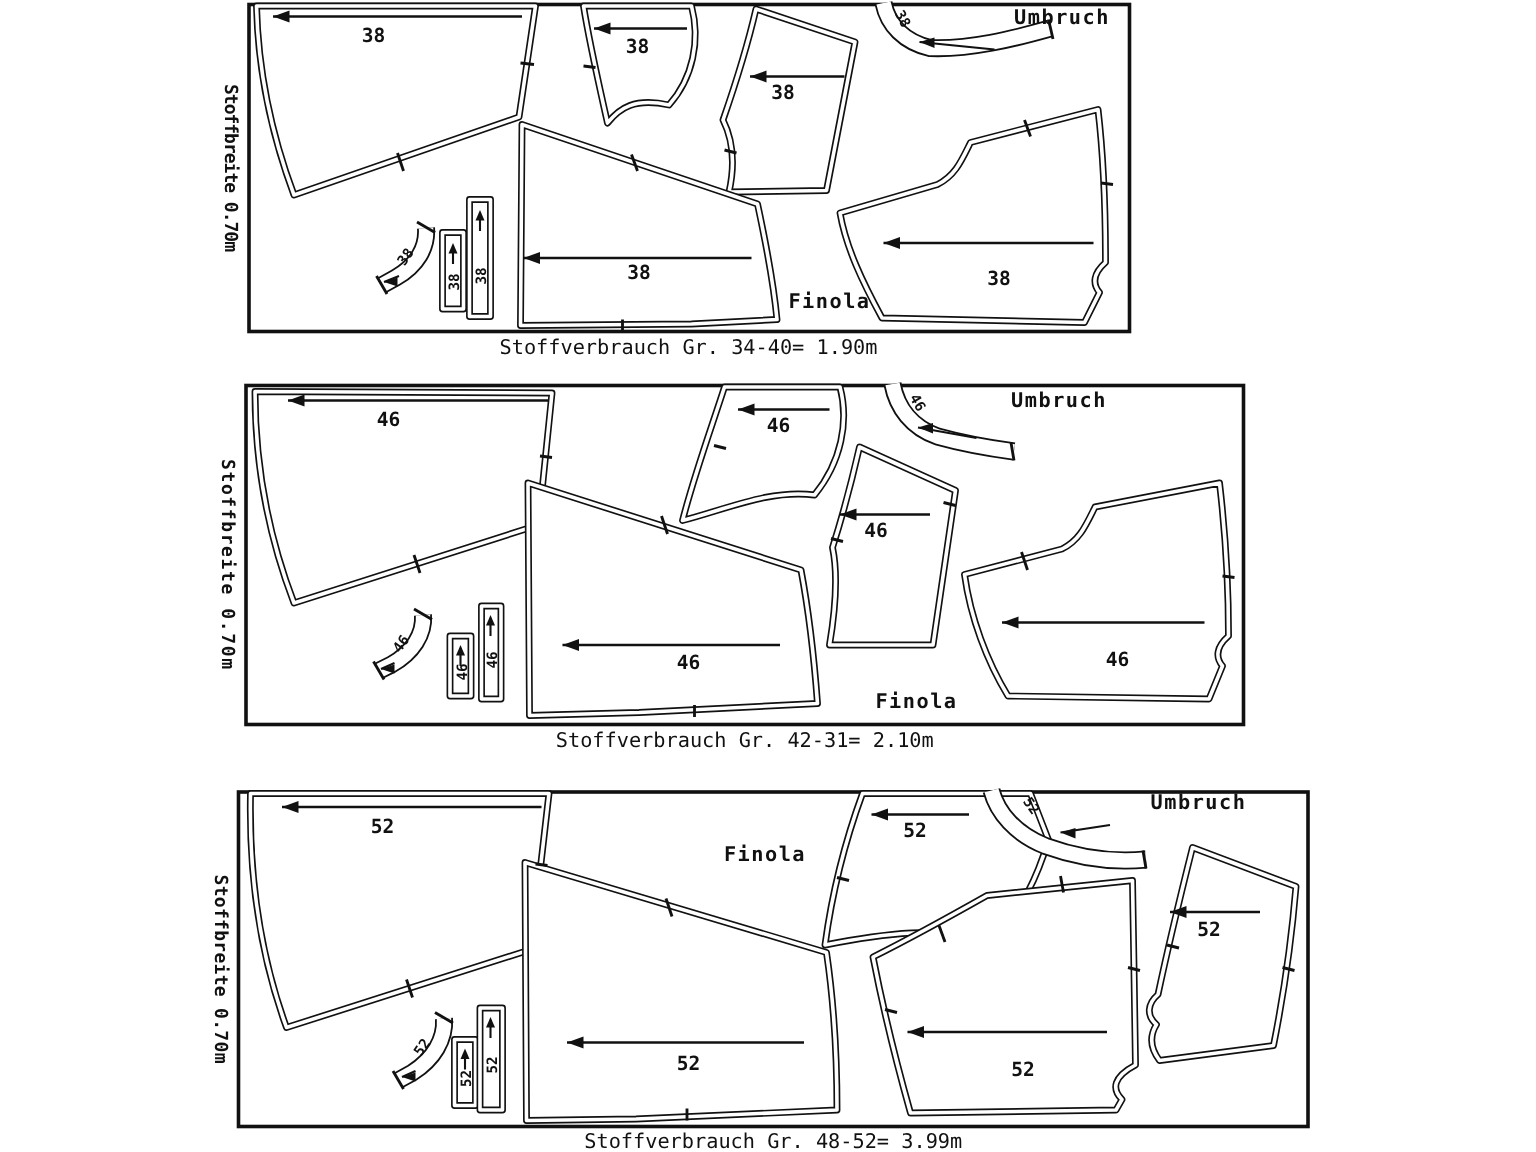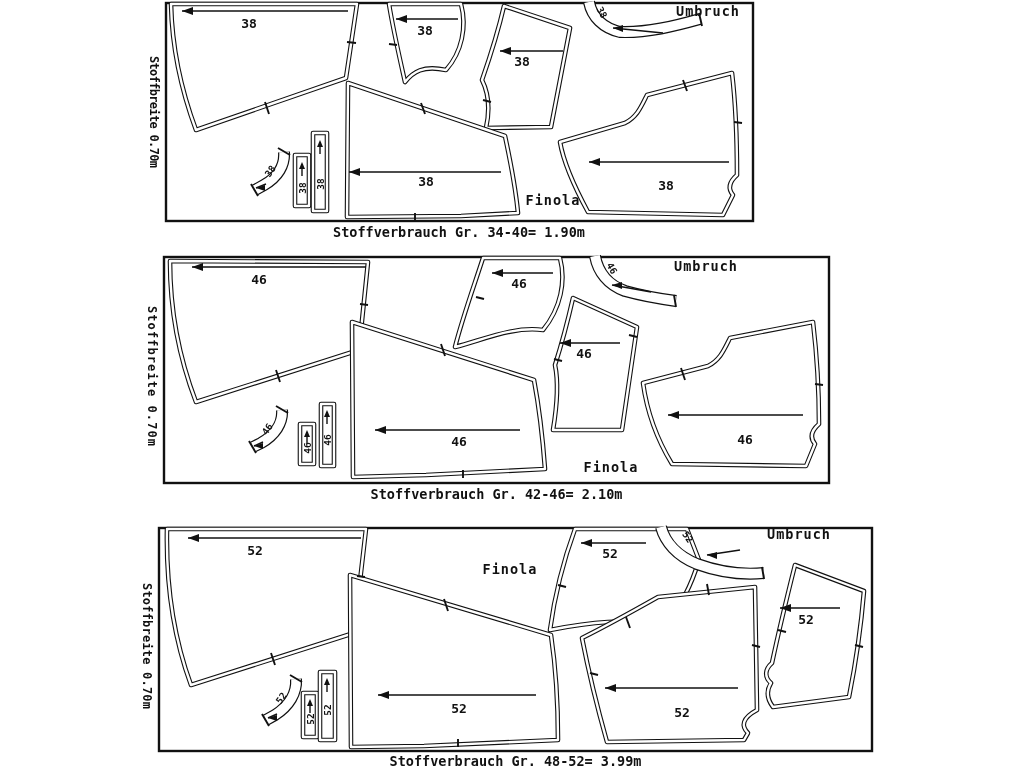--- a/index.html
+++ b/index.html
@@ -13,21 +13,21 @@
   .band-inner { fill:none; stroke:#ffffff; stroke-width:9.6; stroke-linecap:butt; }
   .arrow { stroke:#111111; stroke-width:1.7; }
   .thin-arrow { stroke:#111111; stroke-width:1.4; }
   .tick { stroke:#111111; stroke-width:1.9; }
   .ahead { fill:#111111; }
   .lbl { font-family:"DejaVu Sans Mono", monospace; font-weight:bold; fill:#111111; }
   .num { font-size:13px; }
   .small-num { font-size:9.5px; }
   .name { font-size:13.5px; letter-spacing:1px; }
   .vlabel { font-size:12px; }
-  .cap { position:absolute; font-weight:bold; font-size:13.5px; color:#111111;
+  .cap { position:absolute; font-weight:normal; font-size:13.5px; color:#111111;
          text-align:center; white-space:nowrap; }
 </style>
 </head>
 <body>
 
 <svg style="left:143px; top:2px;" width="612" height="222" viewBox="-22 0 612 222">
   <rect class="panel-border" x="1" y="1" width="587" height="218"></rect>
 
   <text class="lbl vlabel" transform="translate(-15,54) rotate(90)" textLength="112">Stoffbreite 0.70m</text>
 
@@ -192,21 +192,21 @@
   </g>
   <g>
     <line class="thin-arrow" x1="164" y1="168" x2="164" y2="156"></line>
       <path class="ahead" d="M 164,154 l -3,7 h 6 z"></path>
     <text class="lbl small-num" text-anchor="middle" transform="translate(168,184) rotate(-90)">46</text>
   </g>
 
   <text class="lbl name" text-anchor="middle" x="448" y="216">Finola</text>
   <text class="lbl name" text-anchor="middle" x="543" y="15">Umbruch</text>
 </svg>
-<div class="cap" style="left:163px; top:486px; width:667px;">Stoffverbrauch Gr. 42-46= 2.10m</div>
+<div class="cap" style="left:163px; top:486px; width:667px;">Stoffverbrauch Gr. 42-31= 2.10m</div>
 
 <svg style="left:136px; top:527px;" width="737" height="225" viewBox="-22 0 737 225">
   <rect class="panel-border" x="1" y="1" width="713" height="223"></rect>
 
   <text class="lbl vlabel" transform="translate(-15,56) rotate(90)" textLength="126">Stoffbreite 0.70m</text>
 
   <path class="piece" d="M 9,2 L 208,2 L 196,106 L 33,158 C 14,106 8,52 9,2 Z"></path>
     <path class="piece-inner" d="M 9,2 L 208,2 L 196,106 L 33,158 C 14,106 8,52 9,2 Z"></path>
   <path class="piece" d="M 192,48 L 393,108 C 398,142 400,178 400,213 L 266,219 L 193,220 Z"></path>
     <path class="piece-inner" d="M 192,48 L 393,108 C 398,142 400,178 400,213 L 266,219 L 193,220 Z"></path>

